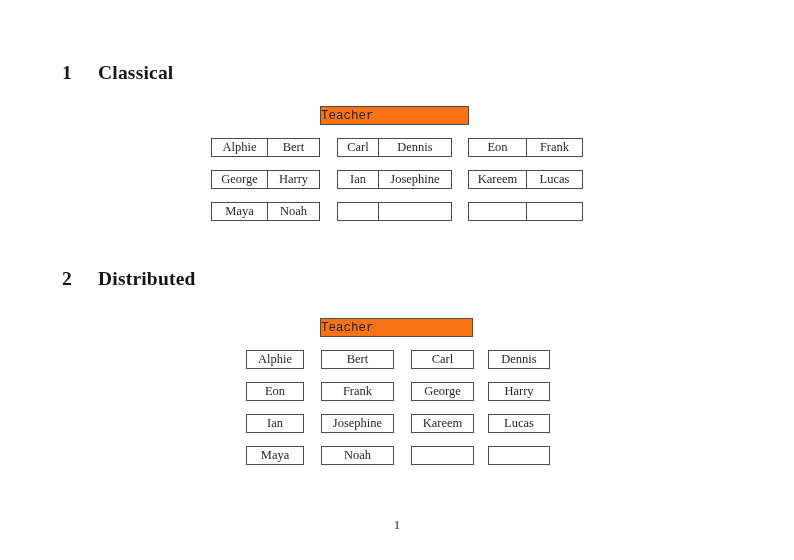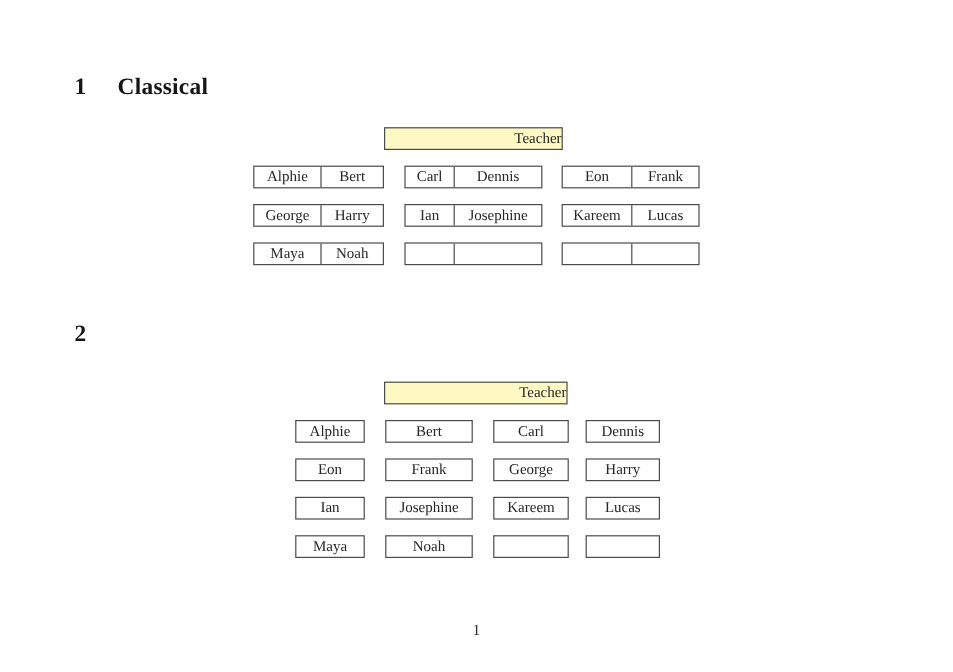--- a/index.html
+++ b/index.html
@@ -27,23 +27,24 @@
     letter-spacing:0.2px;
   }
   .sec-num{display:inline-block;width:36px;}
   .h-classical{top:62px;}
   .h-distributed{top:268px;}
   
   .teacher{
     position:absolute;height:19px;
     box-sizing:border-box;
     border:1px solid var(--bd);
-    display:flex;align-items:center;justify-content:flex-end;
+    display:flex;align-items:center;justify-content:flex-start;
     font-size:12.5px;
-    background:#fef9c3;
+    background:#f97316;
+    font-family:Liberation Mono, monospace;
   }
   .t-classical{left:320px;top:106px;width:149px;}
   .t-distributed{left:320px;top:318px;width:153px;}
   
   .desk{
     position:absolute;height:19px;
     box-sizing:border-box;
     border:1px solid var(--bd);
     display:flex;
     background:#fff;
@@ -133,20 +134,21 @@
     <span class="cell cl"></span>
     <span class="cell cr"></span>
   </div>
   <div class="desk col3 crow3">
     <span class="cell cl"></span>
     <span class="cell cr"></span>
   </div>
 
   <div class="section-heading h-distributed">
     <span class="sec-num">2</span>
+    <span class="sec-title">Distributed</span>
   </div>
 
   <div class="teacher t-distributed">
     <span>Teacher</span>
   </div>
 
   <div class="seat scol1 srow1">Alphie</div>
   <div class="seat scol2 srow1">Bert</div>
   <div class="seat scol3 srow1">Carl</div>
   <div class="seat scol4 srow1">Dennis</div>

